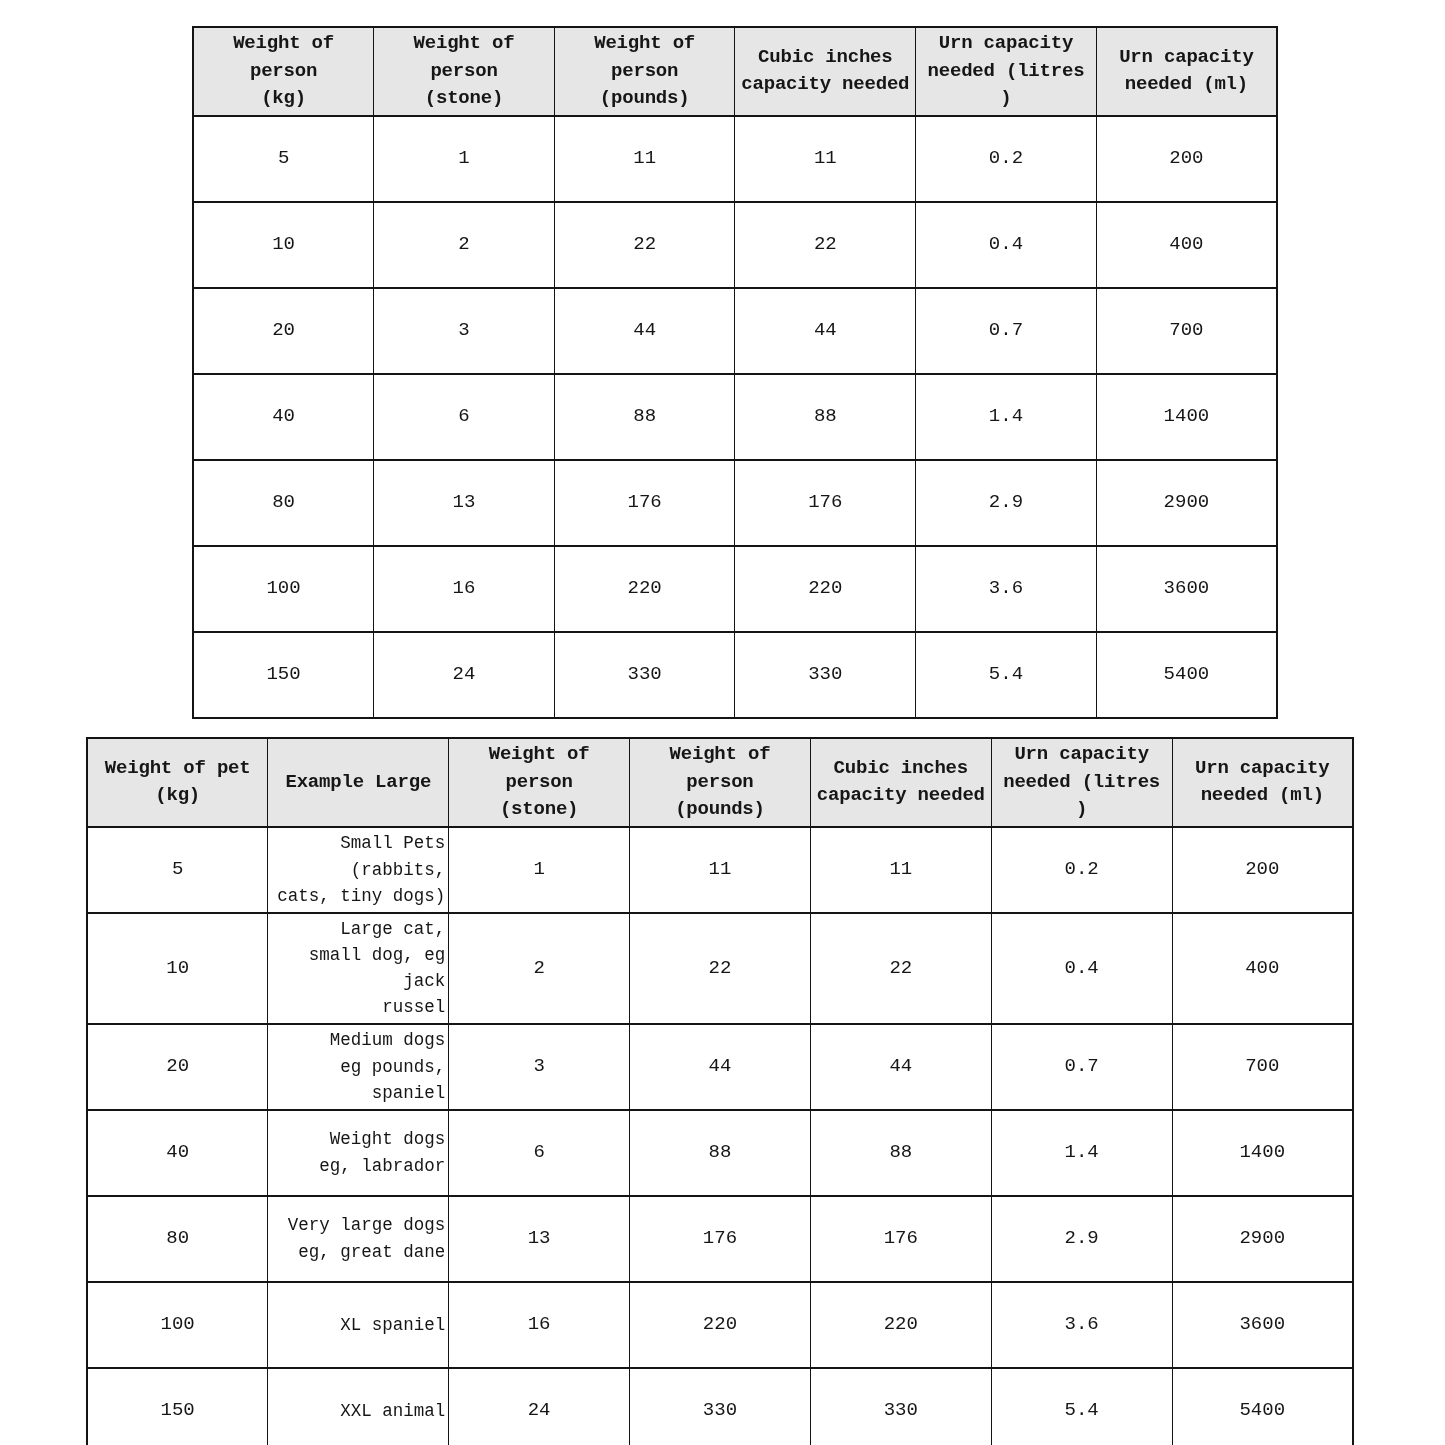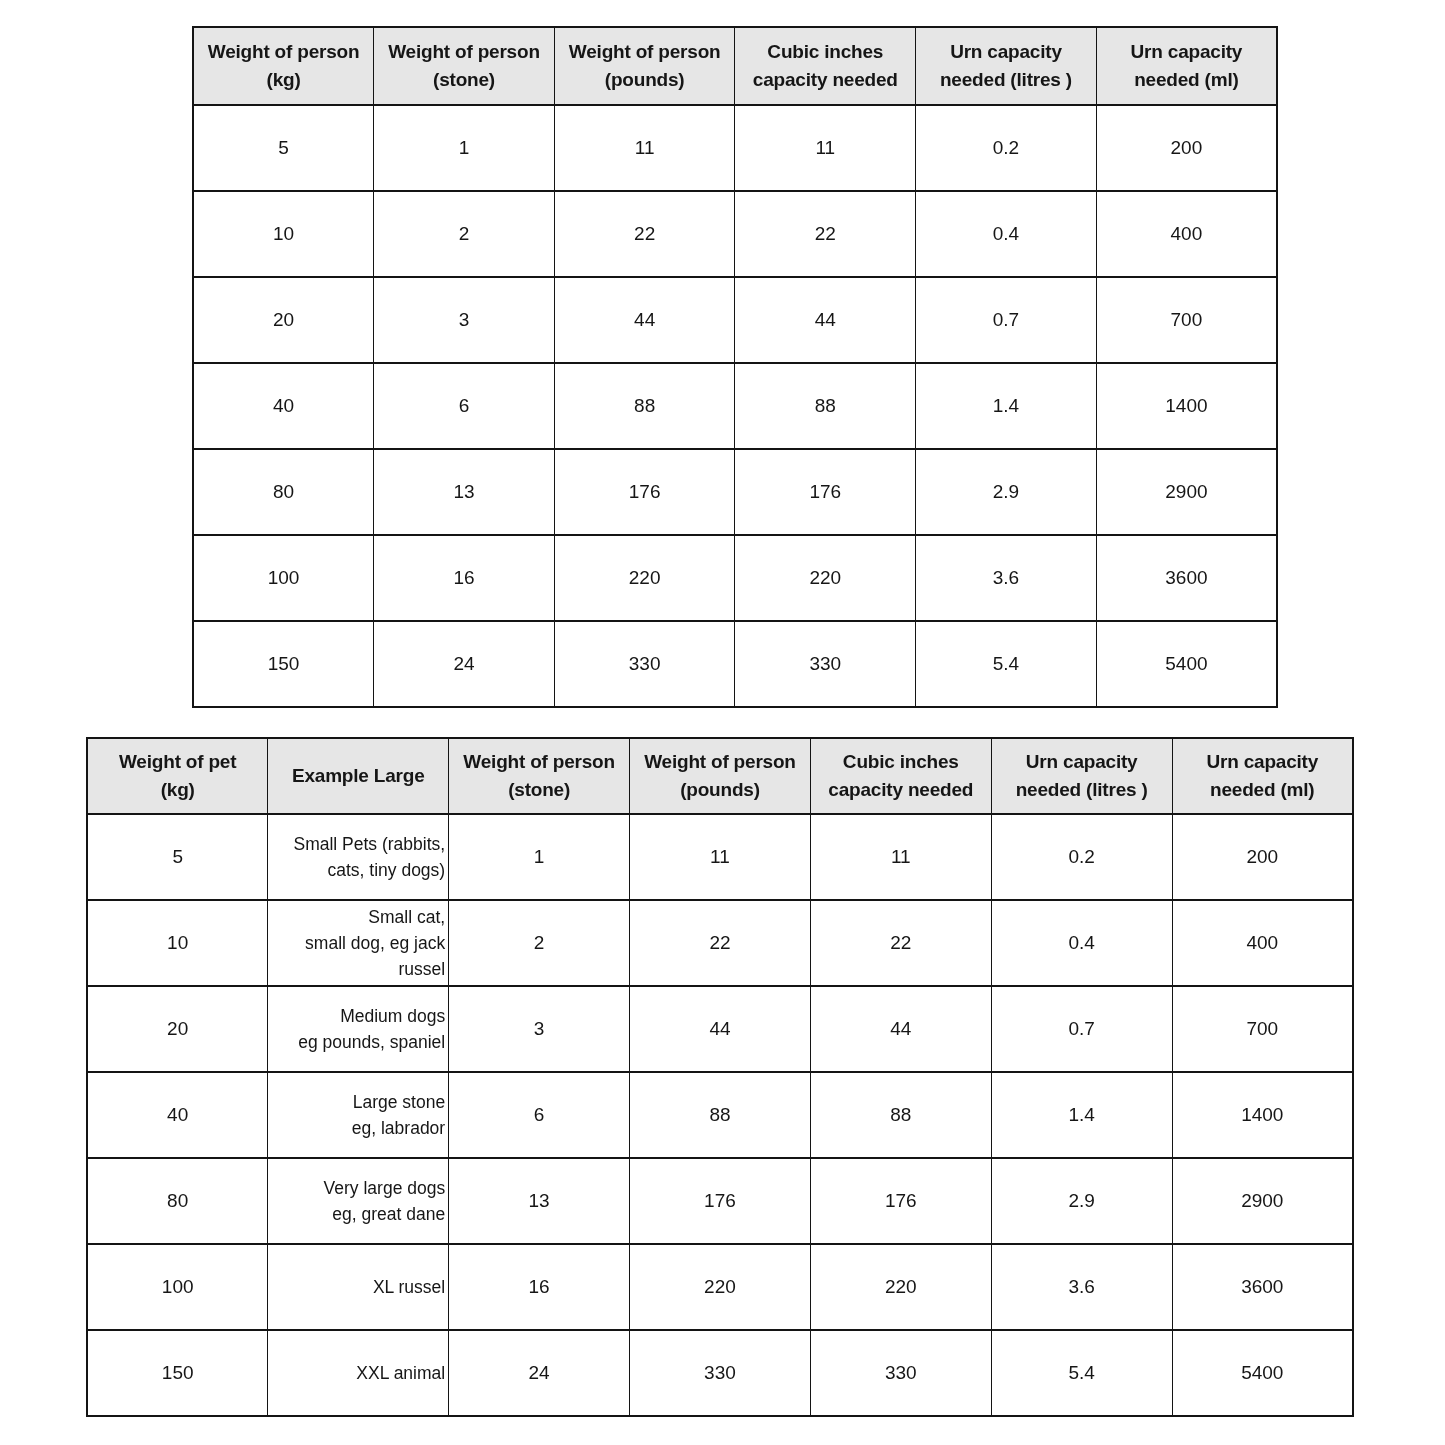--- a/index.html
+++ b/index.html
@@ -5,21 +5,21 @@
   html, body {
     margin: 0;
     padding: 0;
     background: #ffffff;
   }
   .page {
     position: relative;
     width: 1445px;
     height: 1445px;
     background: #ffffff;
-    font-family: Liberation Sans, sans-serif;
+    font-family: Liberation Mono, monospace;
     color: #161616;
     overflow: hidden;
   }
   table.urn-table {
     position: absolute;
     border-collapse: collapse;
     table-layout: fixed;
     border: 2.5px solid #141414;
   }
   table.urn-table th,
@@ -174,62 +174,62 @@
           <td>Small Pets (rabbits,
 cats, tiny dogs)</td>
           <td>1</td>
           <td>11</td>
           <td>11</td>
           <td>0.2</td>
           <td>200</td>
         </tr>
         <tr>
           <td>10</td>
-          <td>Small cat,
+          <td>Large cat,
 small dog, eg jack
 russel</td>
           <td>2</td>
           <td>22</td>
           <td>22</td>
           <td>0.4</td>
           <td>400</td>
         </tr>
         <tr>
           <td>20</td>
           <td>Medium dogs
 eg pounds, spaniel</td>
           <td>3</td>
           <td>44</td>
           <td>44</td>
           <td>0.7</td>
           <td>700</td>
         </tr>
         <tr>
           <td>40</td>
-          <td>Large stone
+          <td>Weight dogs
 eg, labrador</td>
           <td>6</td>
           <td>88</td>
           <td>88</td>
           <td>1.4</td>
           <td>1400</td>
         </tr>
         <tr>
           <td>80</td>
           <td>Very large dogs
 eg, great dane</td>
           <td>13</td>
           <td>176</td>
           <td>176</td>
           <td>2.9</td>
           <td>2900</td>
         </tr>
         <tr>
           <td>100</td>
-          <td>XL russel</td>
+          <td>XL spaniel</td>
           <td>16</td>
           <td>220</td>
           <td>220</td>
           <td>3.6</td>
           <td>3600</td>
         </tr>
         <tr>
           <td>150</td>
           <td>XXL animal</td>
           <td>24</td>

